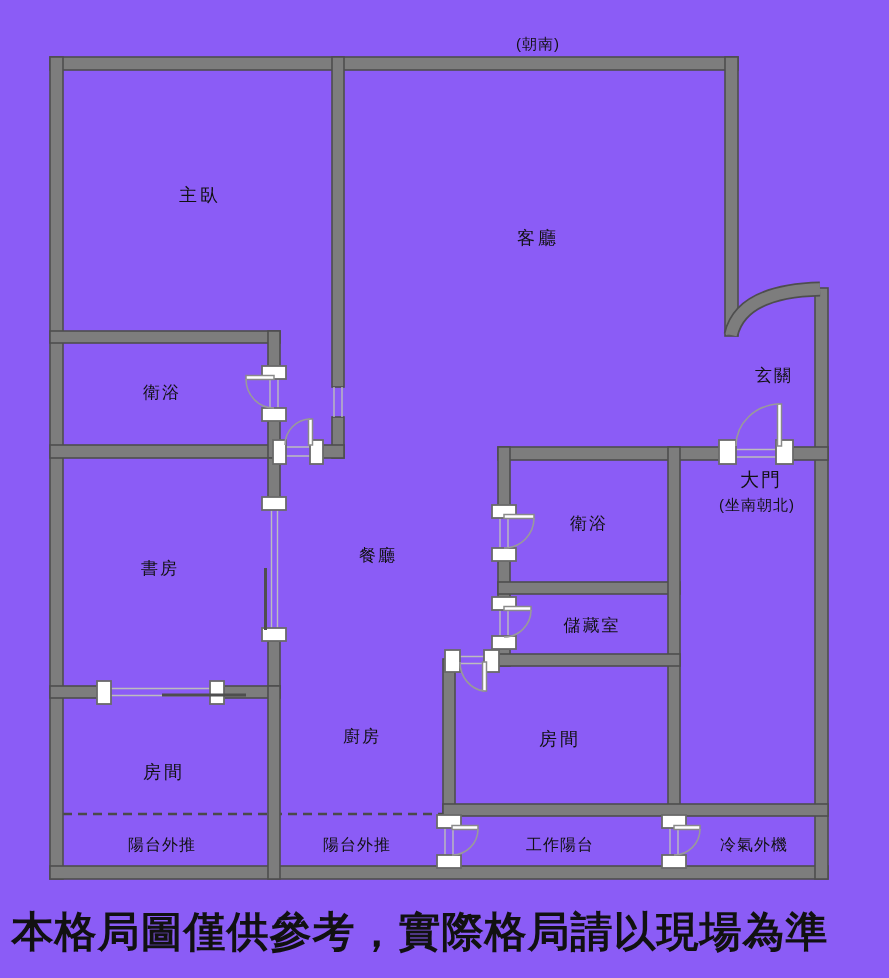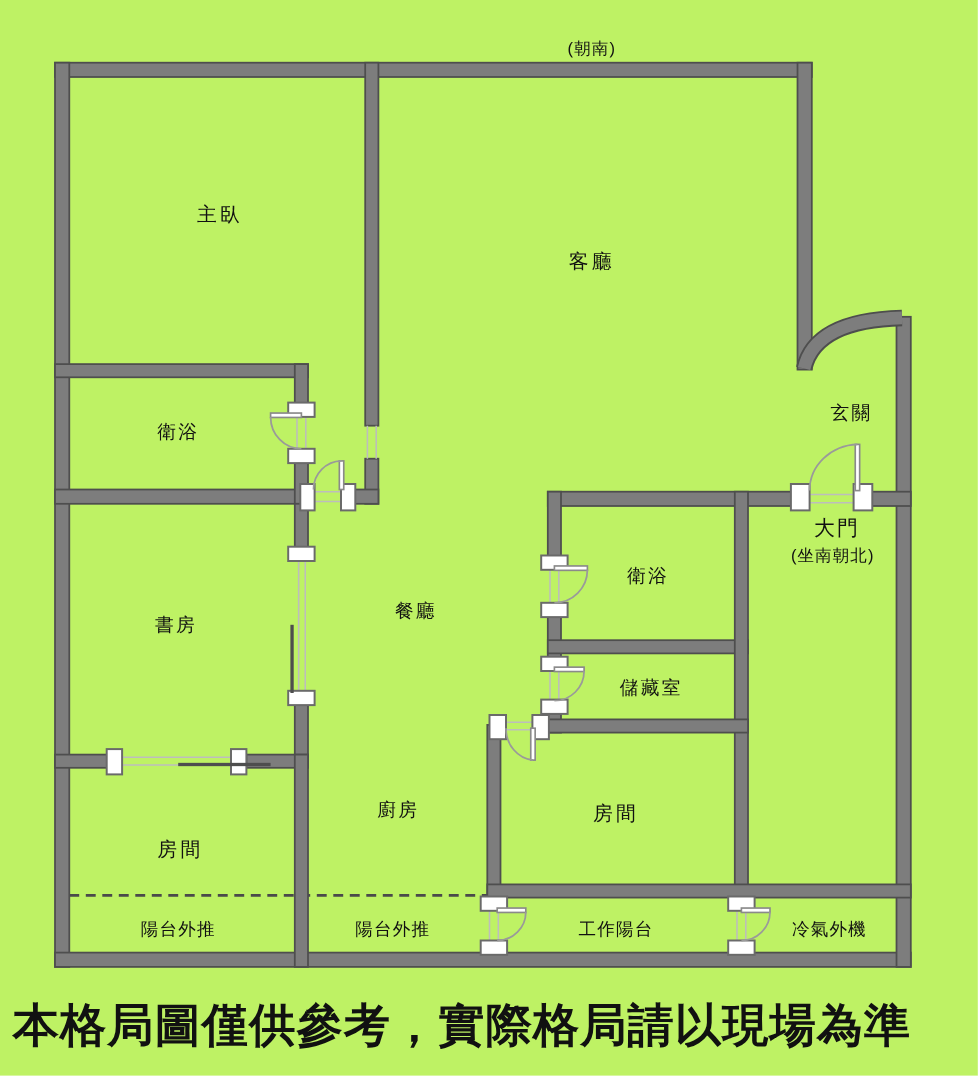--- a/index.html
+++ b/index.html
@@ -1,16 +1,16 @@
 <!DOCTYPE html>
 <html><head>
 <meta charset="utf-8">
 <style>
   html,body{margin:0;padding:0;background:#ffffff;}
-  .stage{width:889px;height:978px;position:relative;background:#bef264;
+  .stage{width:889px;height:978px;position:relative;background:#8b5cf6;
          font-family:"Liberation Sans", sans-serif;}
   svg{display:block;}
   .wall{fill:#7d7d7d;stroke:#4e4e4e;stroke-width:1.6;}
   .curve-edge{fill:none;stroke:#4e4e4e;stroke-width:15;}
   .curve-fill{fill:none;stroke:#7d7d7d;stroke-width:11.5;}
   .open-line{stroke:#bdbdbd;stroke-width:1.4;fill:none;}
   .jamb{fill:#ffffff;stroke:#6a6a6a;stroke-width:1.8;}
   .arc{fill:none;stroke:#9a9a9a;stroke-width:1.6;}
   .leaf{fill:#ffffff;stroke:#8a8a8a;stroke-width:1.5;}
   .slide-leaf{fill:#4e4e4e;stroke:none;}

